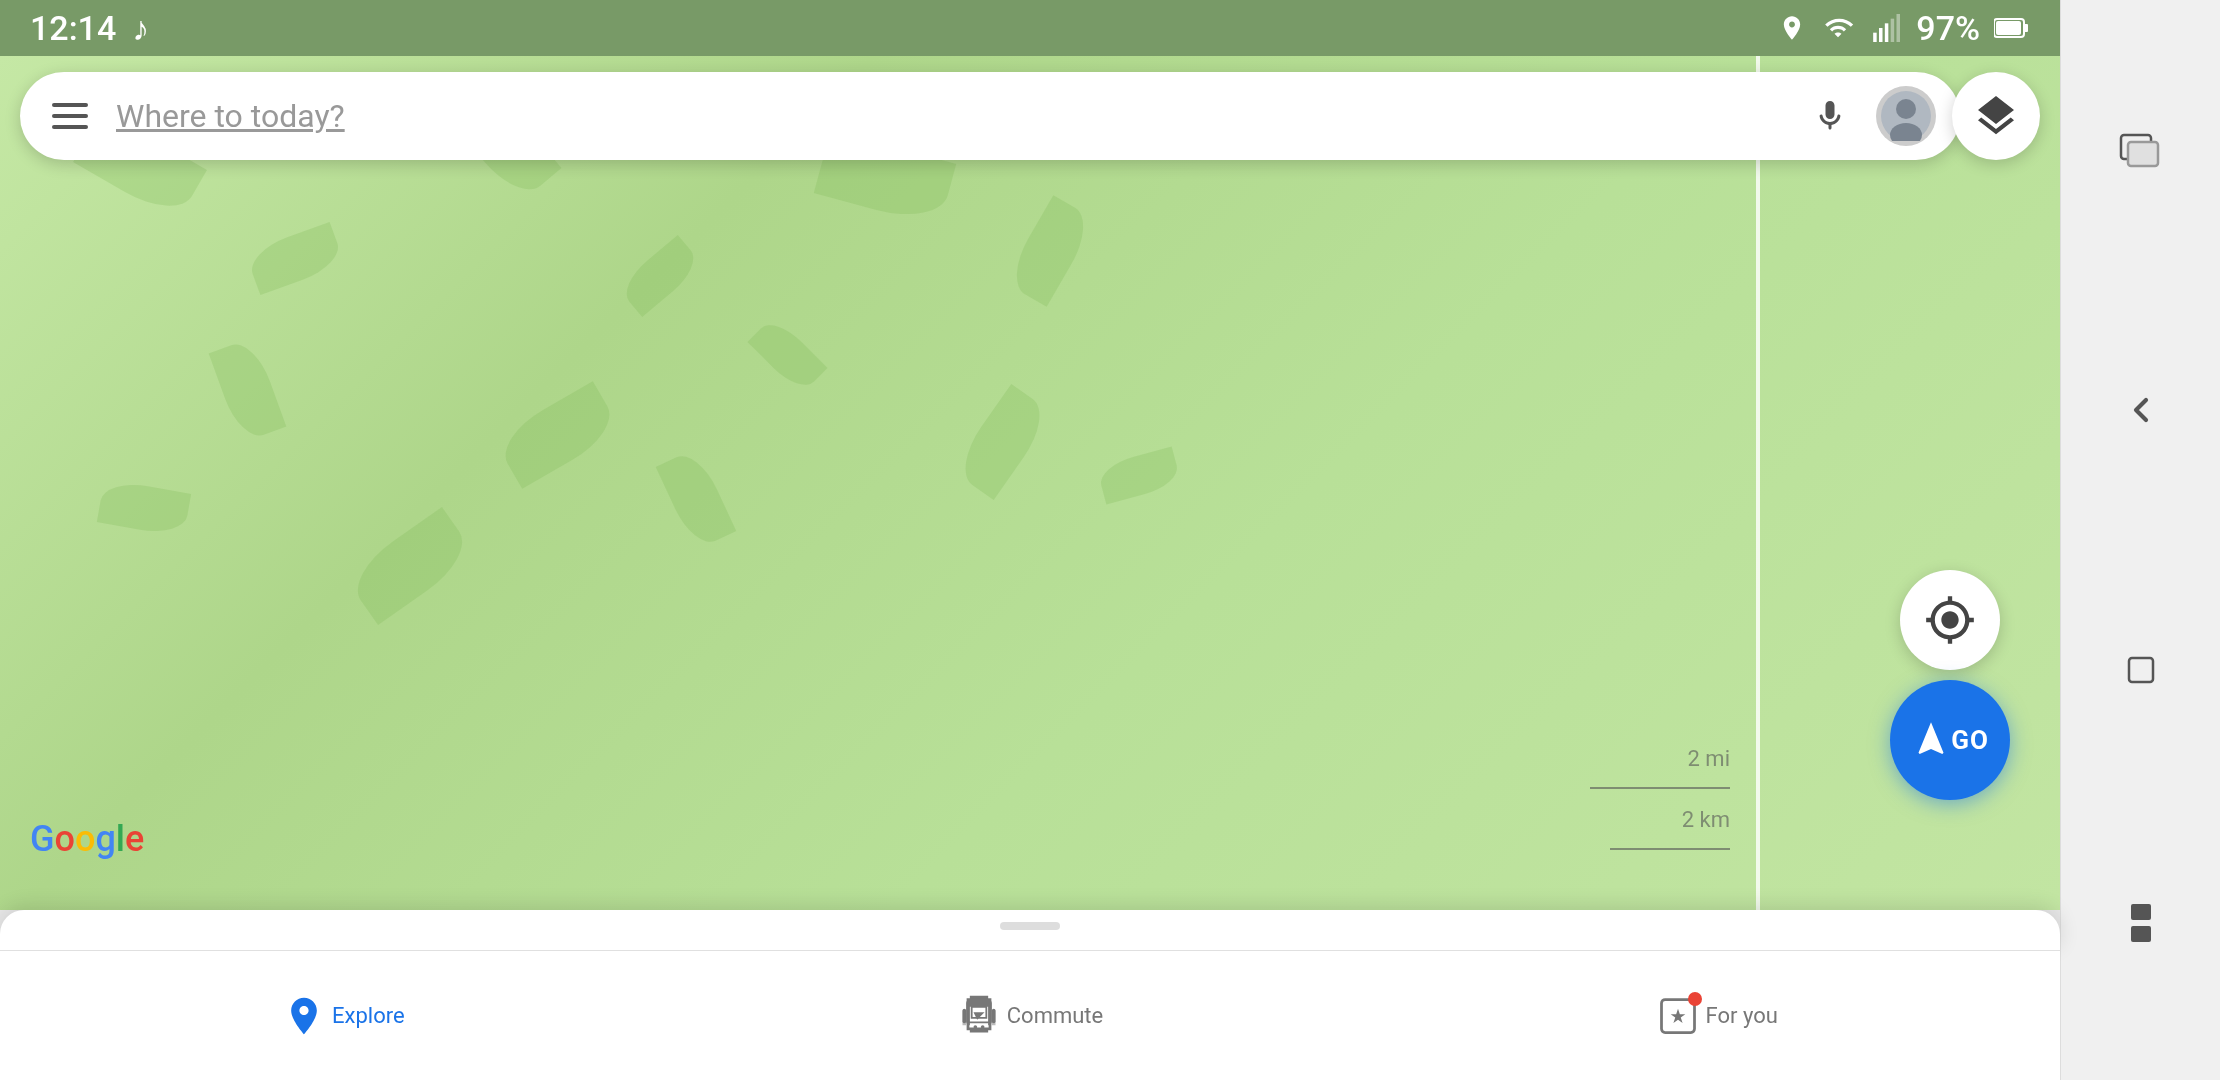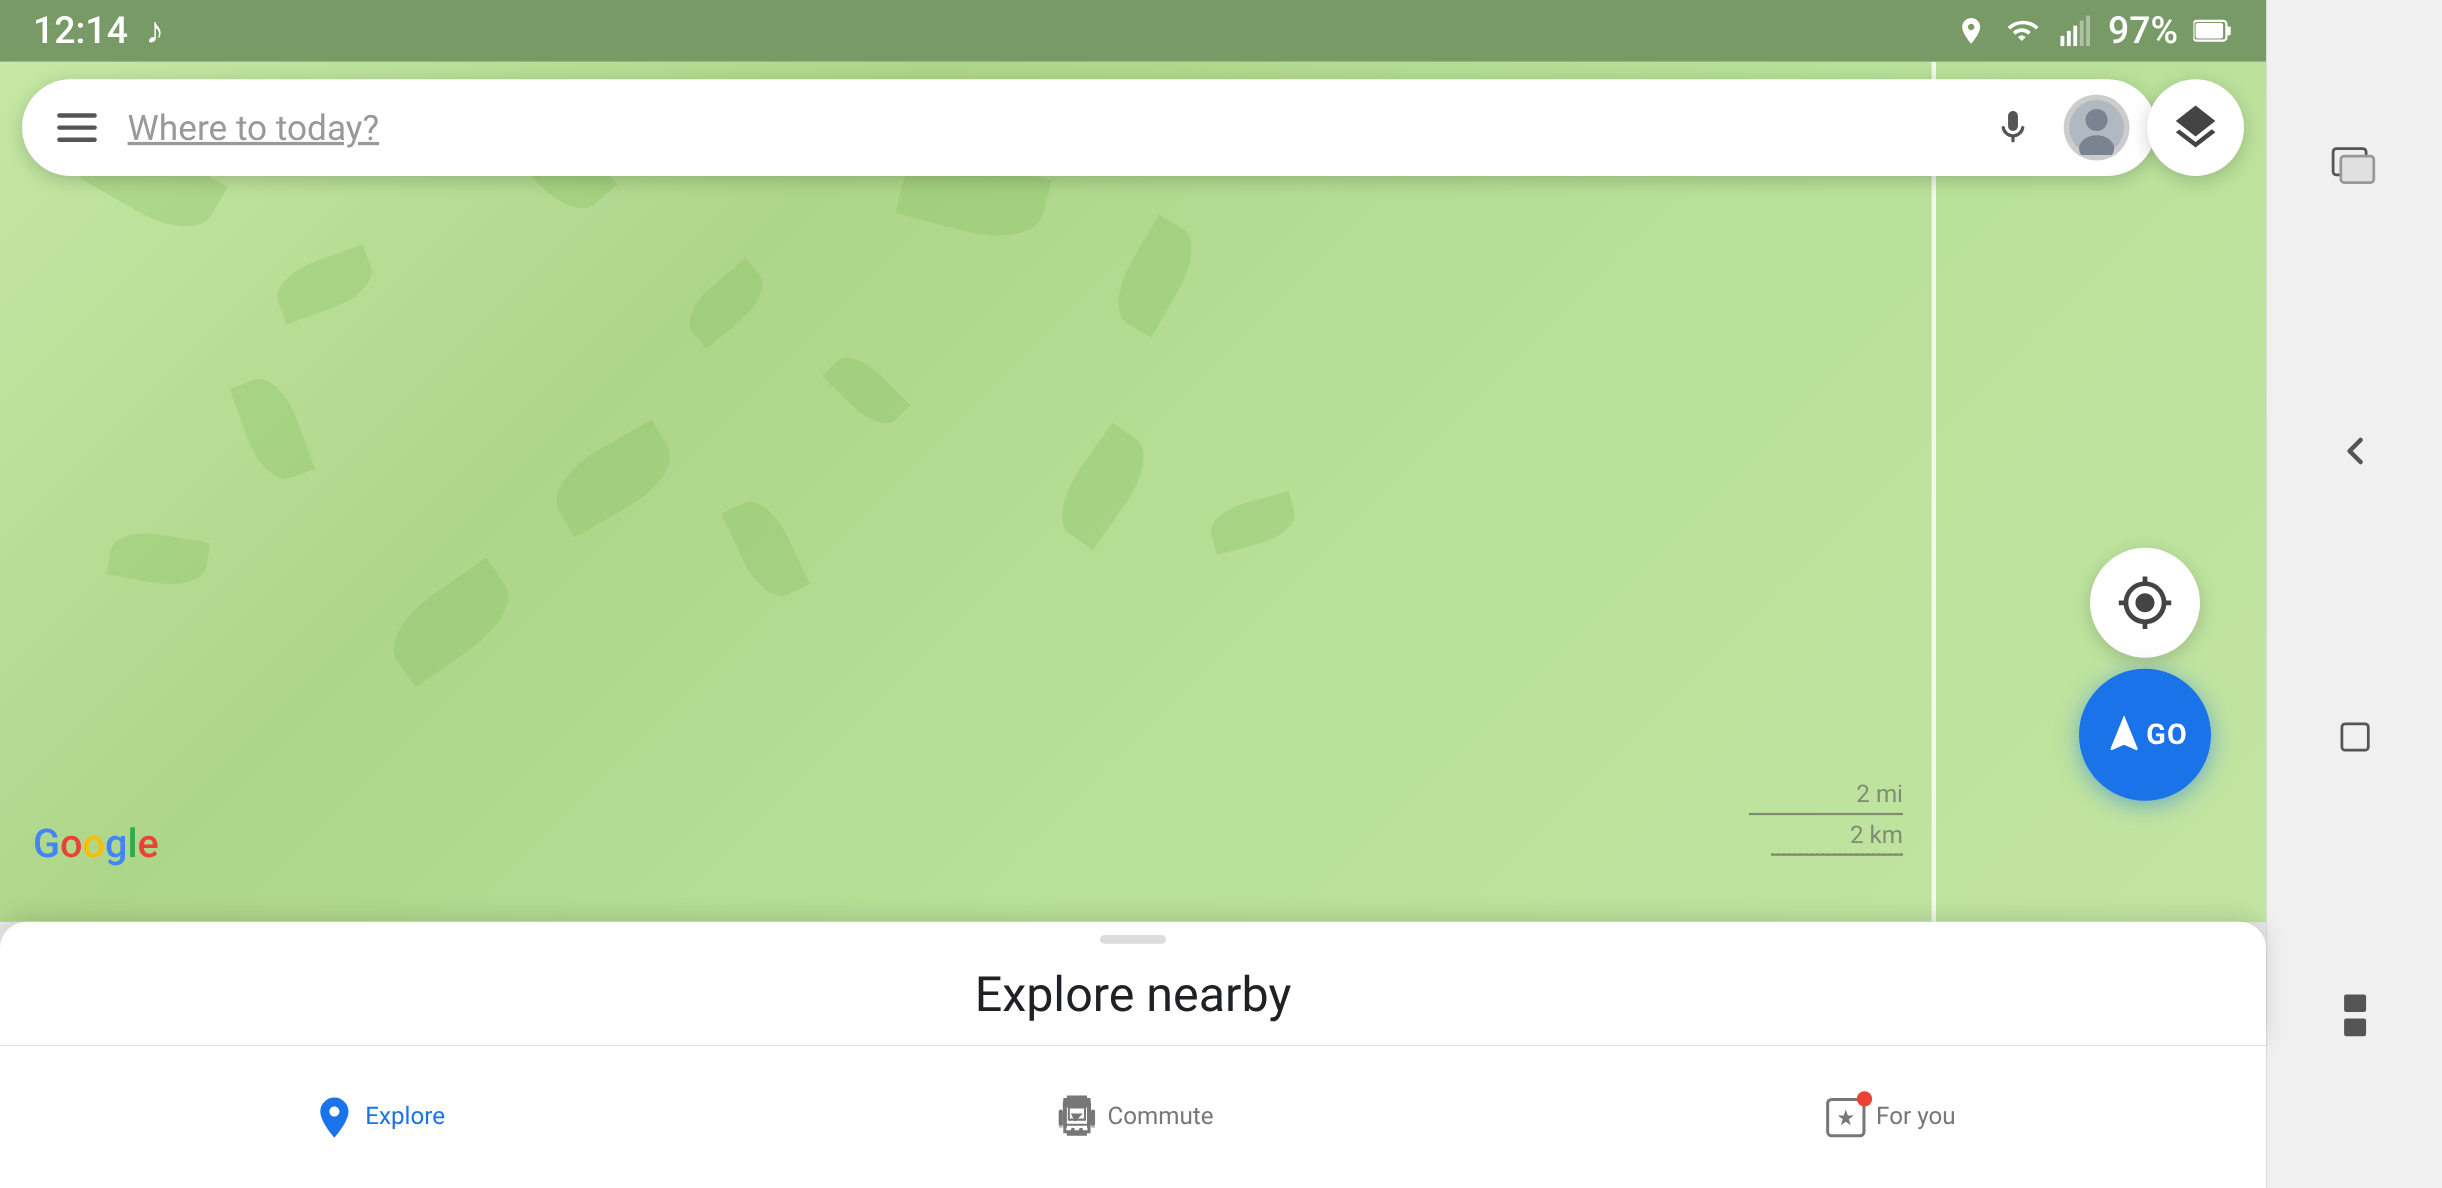--- a/index.html
+++ b/index.html
@@ -160,21 +160,21 @@
     }
 
     
     #scale-indicator {
       position: absolute;
       right: 330px;
       bottom: 60px;
       display: flex;
       flex-direction: column;
       align-items: flex-end;
-      gap: 4px;
+      gap: 16px;
       opacity: 0.6;
     }
 
     
     #location-btn {
       position: absolute;
       right: 60px;
       bottom: 240px;
       width: 100px;
       height: 100px;
@@ -447,21 +447,20 @@
       <span id="go-label">GO</span>
     </div>
 
     <div id="google-logo">
       <span class="g-blue">G</span><span class="g-red">o</span><span class="g-yellow">o</span><span class="g-blue">g</span><span class="g-green">l</span><span class="g-red">e</span>
     </div>
   </div>
 
   <div id="bottom-sheet">
     <div id="sheet-handle"></div>
-    <div id="explore-nearby-title">Explore nearby</div>
   </div>
 
   <div id="bottom-nav">
 
     <div class="nav-item active">
       <div class="nav-icon">
         <svg width="44" height="44" viewBox="0 0 24 24" fill="#1a73e8">
           <path d="M12 2C8.13 2 5 5.13 5 9c0 5.25 7 13 7 13s7-7.75 7-13c0-3.87-3.13-7-7-7zm0 9.5c-1.38 0-2.5-1.12-2.5-2.5s1.12-2.5 2.5-2.5 2.5 1.12 2.5 2.5-1.12 2.5-2.5 2.5z"></path>
         </svg>
       </div>

